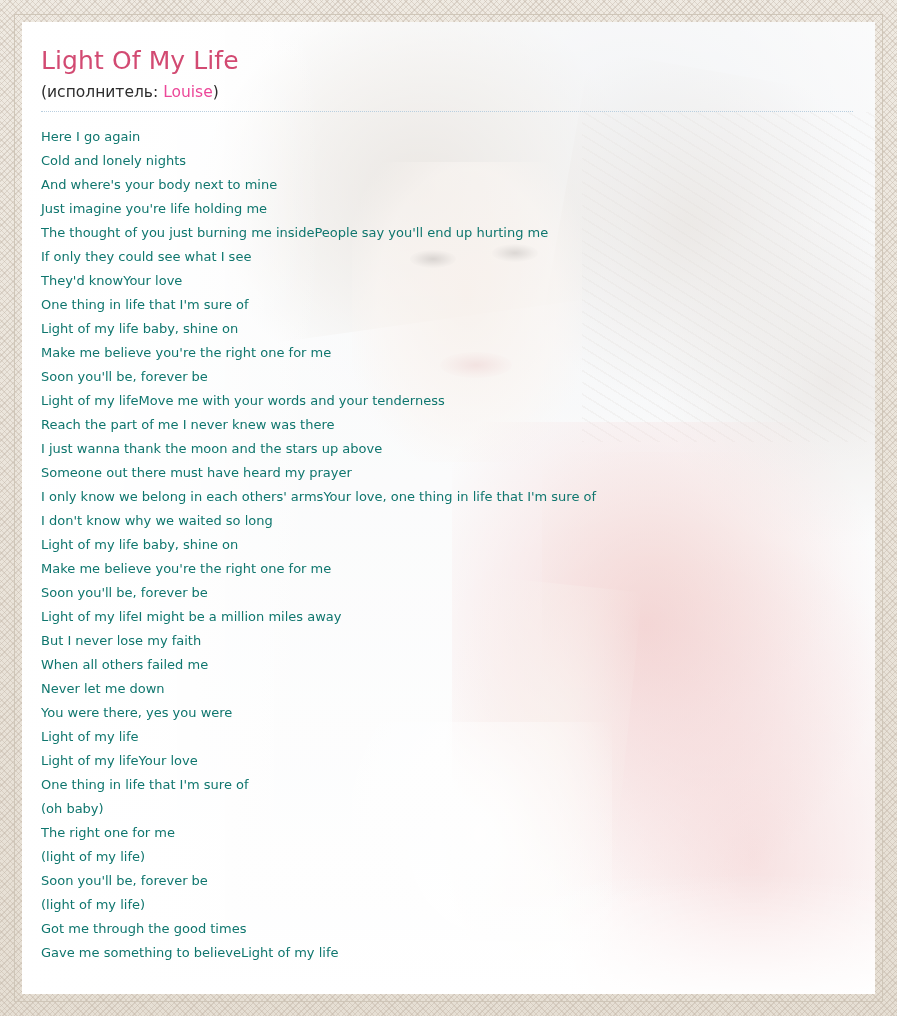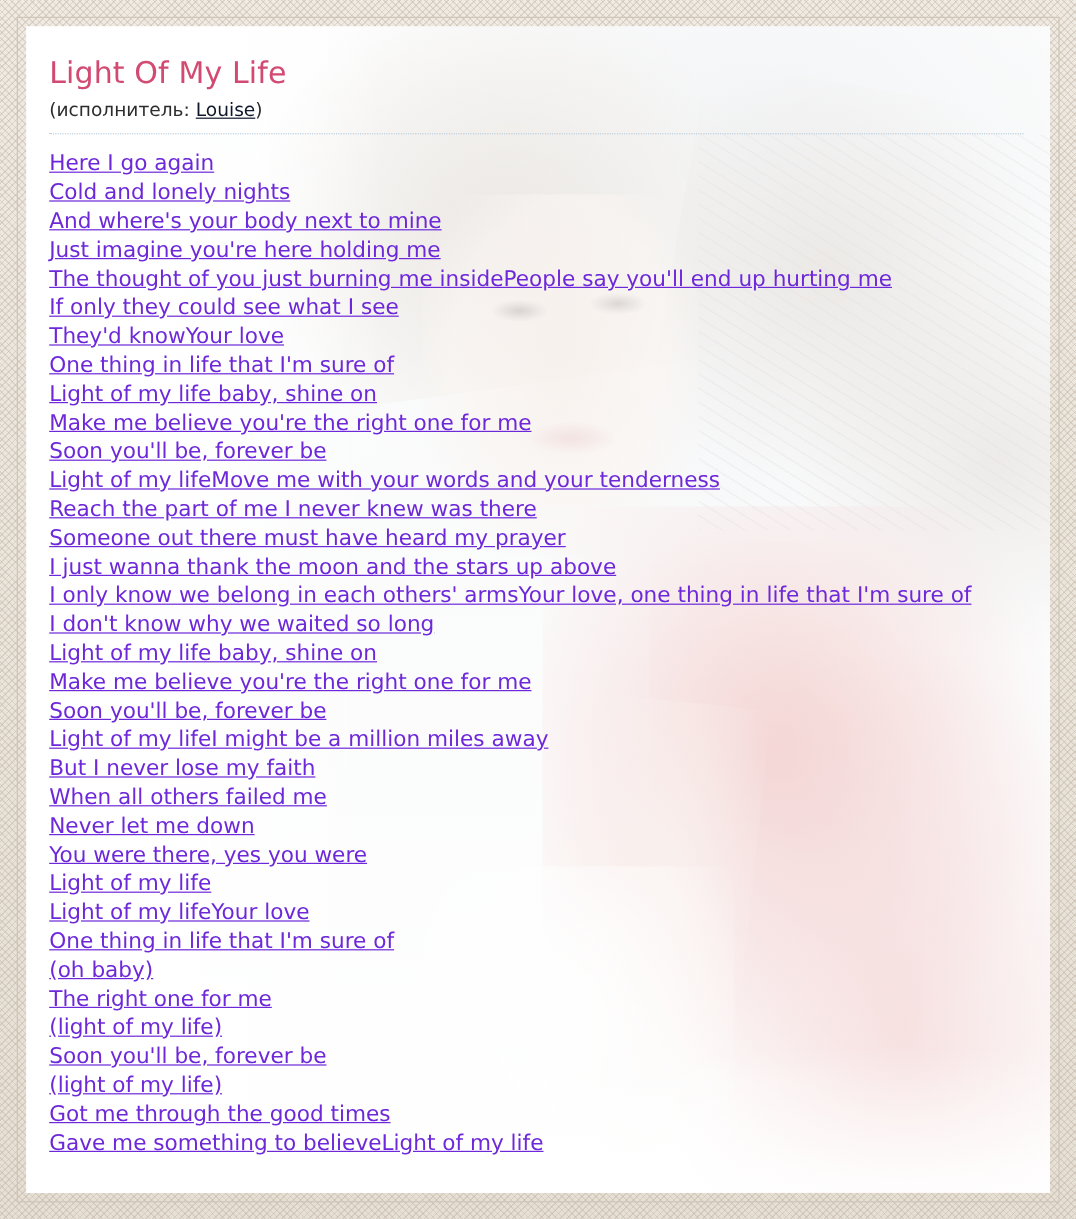--- a/index.html
+++ b/index.html
@@ -193,25 +193,24 @@
 
   .divider {
     margin-top: 9px;
     width: 812px;
     border-top: 1px dotted #b9cfe0;
     height: 0;
   }
 
   .lyrics {
     margin-top: 13px;
-    font-size: 18px;
+    font-size: 13px;
     line-height: 24px;
-    color: #6d28d9;
+    color: #0f766e;
     white-space: nowrap;
-    text-decoration: underline;
   }
   .lyrics .line {
     height: 24px;
   }
 </style>
 </head>
 <body>
 
 <div class="page-frame">
   <div class="inner-border"></div>
@@ -233,41 +232,41 @@
       <div class="white-top"></div>
       <div class="wash"></div>
       <div class="left-fade"></div>
       <div class="bottom-fade"></div>
     </div>
 
     <div class="content">
       <h1 class="song-title" style="color: rgb(210, 74, 114);">Light Of My Life</h1>
 
       <div class="byline">
-        <span>(исполнитель: </span><a class="artist-link" href="#" style="color: #0f172a; text-decoration: underline;">Louise</a><span>)</span>
+        <span>(исполнитель: </span><a class="artist-link" href="#" style="color: #ec4899;">Louise</a><span>)</span>
       </div>
 
       <div class="divider"></div>
 
       <div class="lyrics">
           <div class="line">Here I go again</div>
           <div class="line">Cold and lonely nights</div>
           <div class="line">And where's your body next to mine</div>
-          <div class="line">Just imagine you're here holding me</div>
+          <div class="line">Just imagine you're life holding me</div>
           <div class="line">The thought of you just burning me insidePeople say you'll end up hurting me</div>
           <div class="line">If only they could see what I see</div>
           <div class="line">They'd knowYour love</div>
           <div class="line">One thing in life that I'm sure of</div>
           <div class="line">Light of my life baby, shine on</div>
           <div class="line">Make me believe you're the right one for me</div>
           <div class="line">Soon you'll be, forever be</div>
           <div class="line">Light of my lifeMove me with your words and your tenderness</div>
           <div class="line">Reach the part of me I never knew was there</div>
+          <div class="line">I just wanna thank the moon and the stars up above</div>
           <div class="line">Someone out there must have heard my prayer</div>
-          <div class="line">I just wanna thank the moon and the stars up above</div>
           <div class="line">I only know we belong in each others' armsYour love, one thing in life that I'm sure of</div>
           <div class="line">I don't know why we waited so long</div>
           <div class="line">Light of my life baby, shine on</div>
           <div class="line">Make me believe you're the right one for me</div>
           <div class="line">Soon you'll be, forever be</div>
           <div class="line">Light of my lifeI might be a million miles away</div>
           <div class="line">But I never lose my faith</div>
           <div class="line">When all others failed me</div>
           <div class="line">Never let me down</div>
           <div class="line">You were there, yes you were</div>

